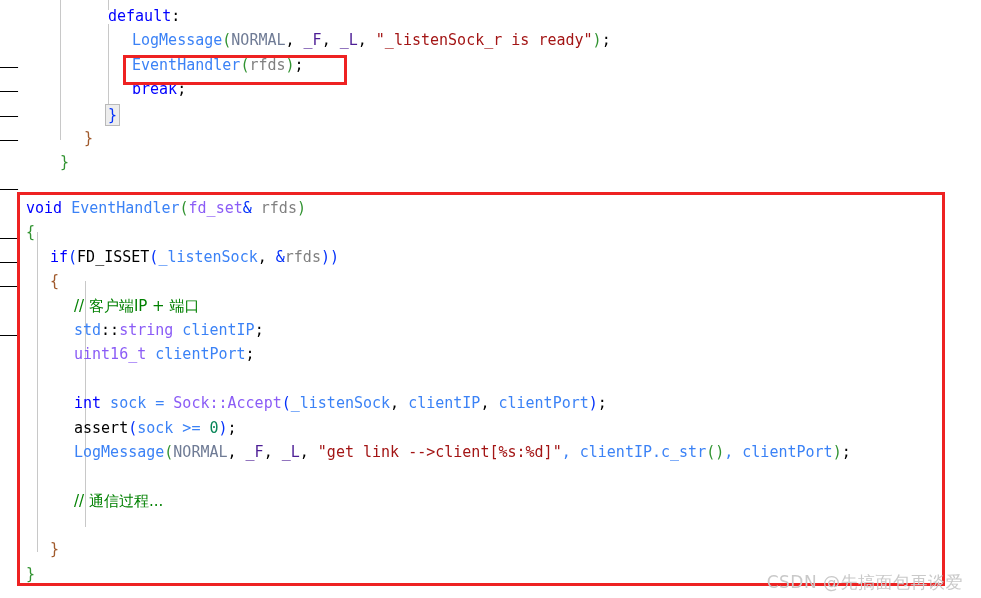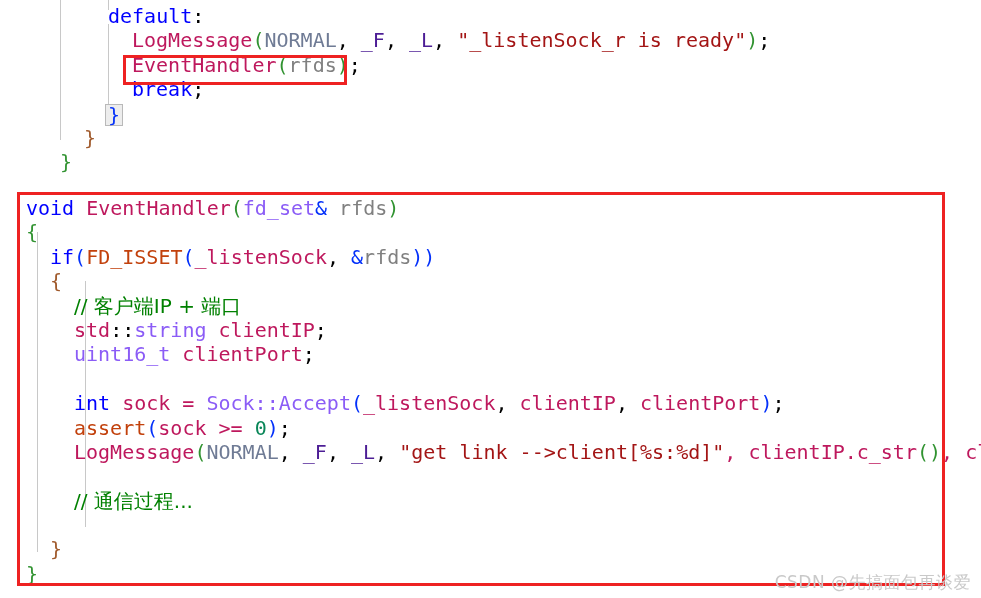--- a/index.html
+++ b/index.html
@@ -14,38 +14,39 @@
     position: relative;
     overflow: hidden;
     font-family: "DejaVu Sans Mono", "Liberation Mono", monospace;
   }
 
   
   .code-canvas {
     position: absolute;
     inset: 0;
     font-family: "DejaVu Sans Mono", "Liberation Mono", monospace;
-    font-size: 20px;
+    font-size: 15px;
     line-height: 24.4px;
     white-space: pre;
     color: #000000;
+    text-decoration: underline;
   }
 
   .code-line {
     position: relative;
     height: 24.4px;
     padding-left: 0;
     white-space: pre;
   }
 
   
   .t-kw      { color: #0000ff; }            
   .t-type    { color: #8b5cf6; }            
-  .t-fn      { color: #be185d; }            
-  .t-macro   { color: #c2410c; }            
+  .t-fn      { color: #3b82f6; }            
+  .t-macro   { color: #000000; }            
   .t-const   { color: #6f7b95; }            
   .t-param   { color: #808080; }            
   .t-arg     { color: #808080; }            
   .t-special { color: #4c1d95; }            
   .t-str     { color: #a31515; }            
   .t-paren   { color: #319331; }            
   .t-paren2  { color: #0431fa; }            
   .t-brace-g { color: #319331; }            
   .t-brace-o { color: #a05a2c; }            
   .t-brace-b { color: #0431fa; }            
@@ -79,21 +80,21 @@
   .redbox {
     position: absolute;
     border: 3px solid #ee2222;
     box-sizing: border-box;
     pointer-events: none;
   }
 
   
   .watermark {
     position: absolute;
-    right: 10px;
+    right: 18px;
     bottom: 4px;
     color: #c9c9c9;
     font-family: "DejaVu Sans", "Liberation Sans", sans-serif;
     font-size: 17px;
     letter-spacing: 0.5px;
     white-space: nowrap;
     z-index: 5;
   }
 </style>
 </head>

